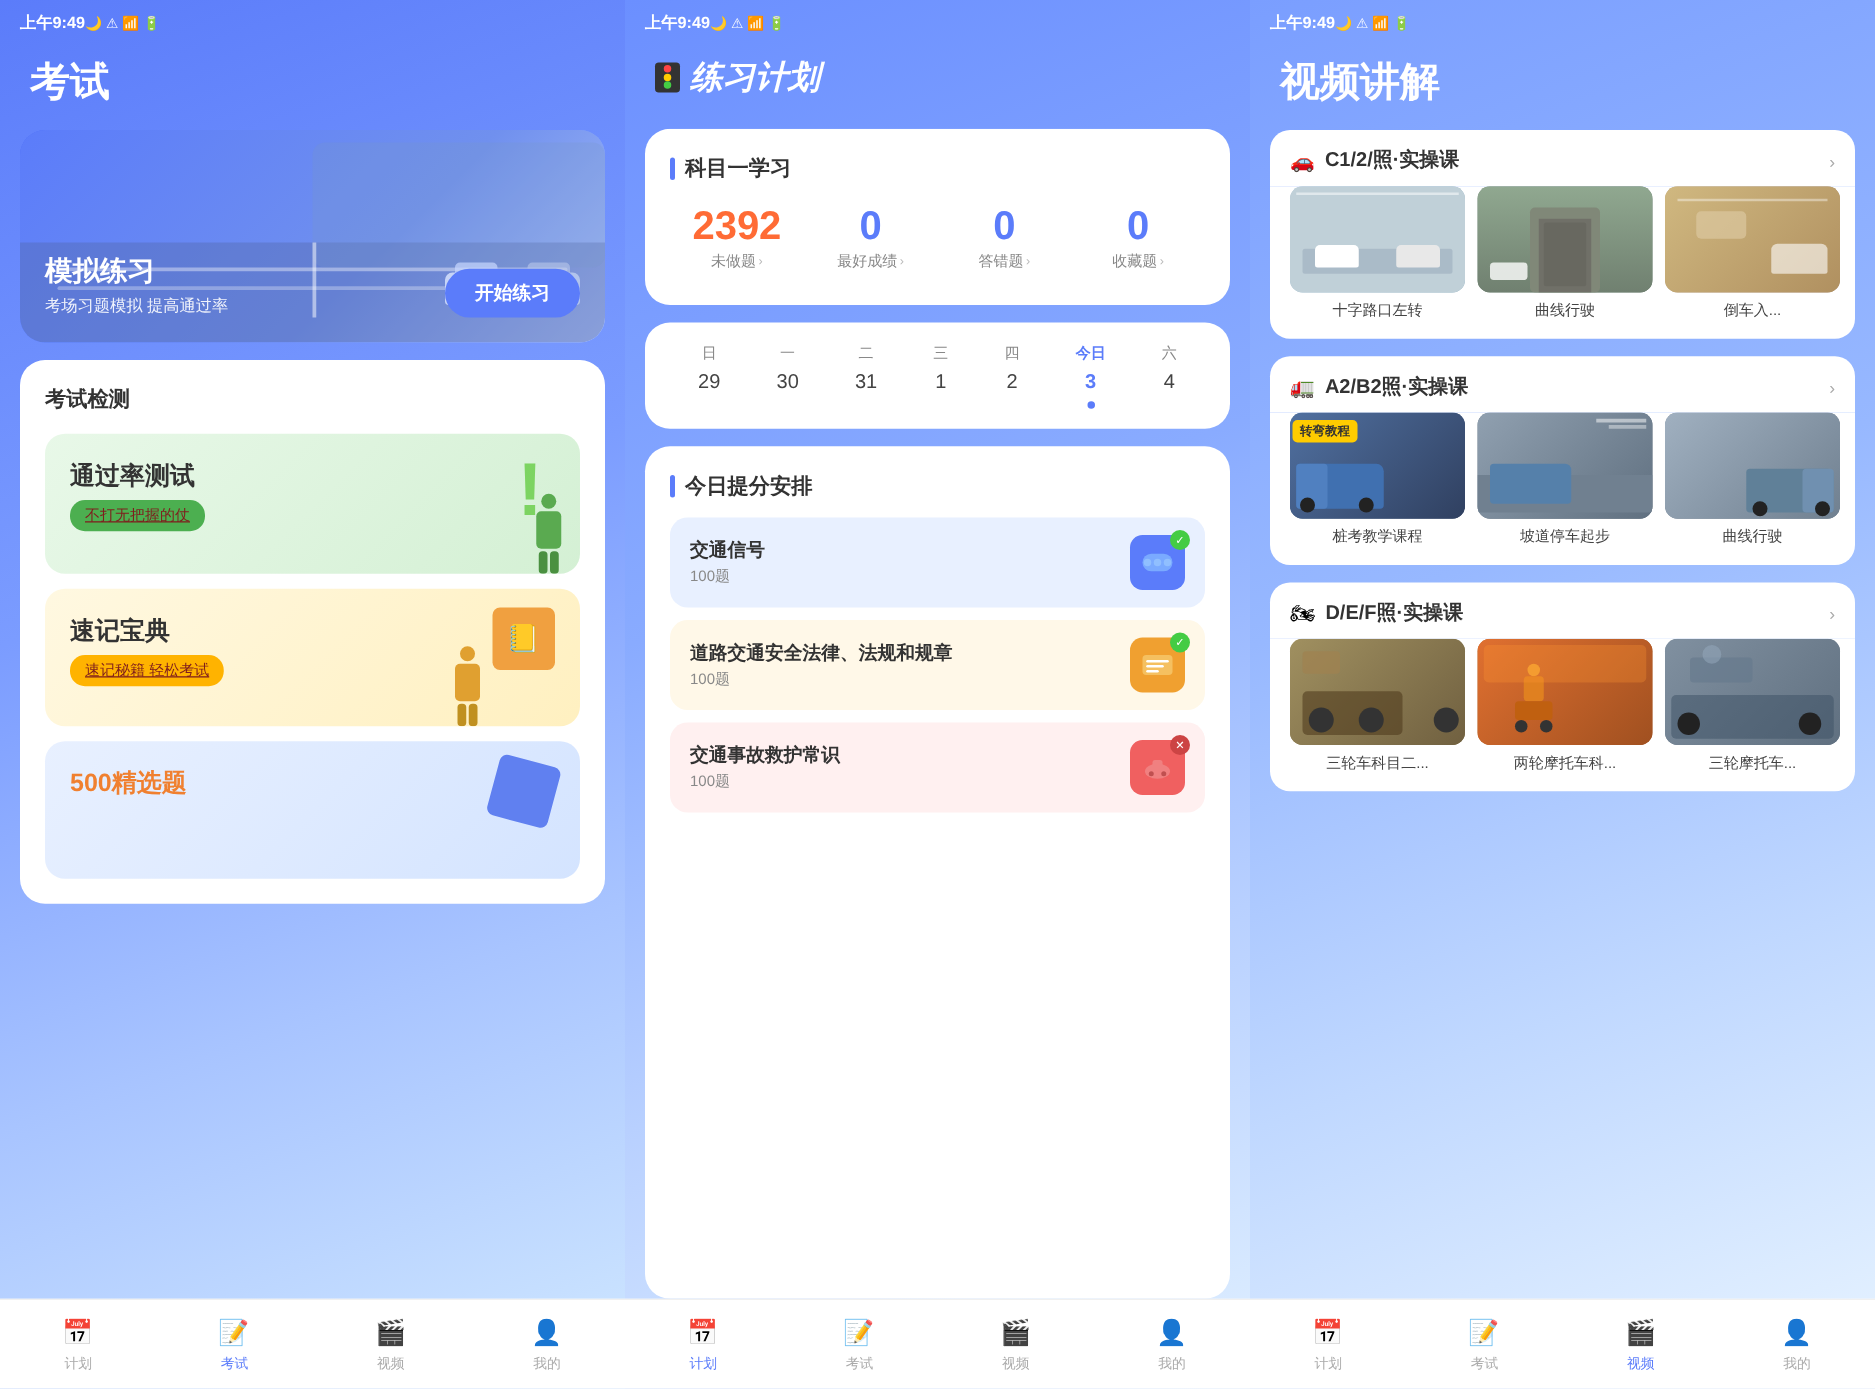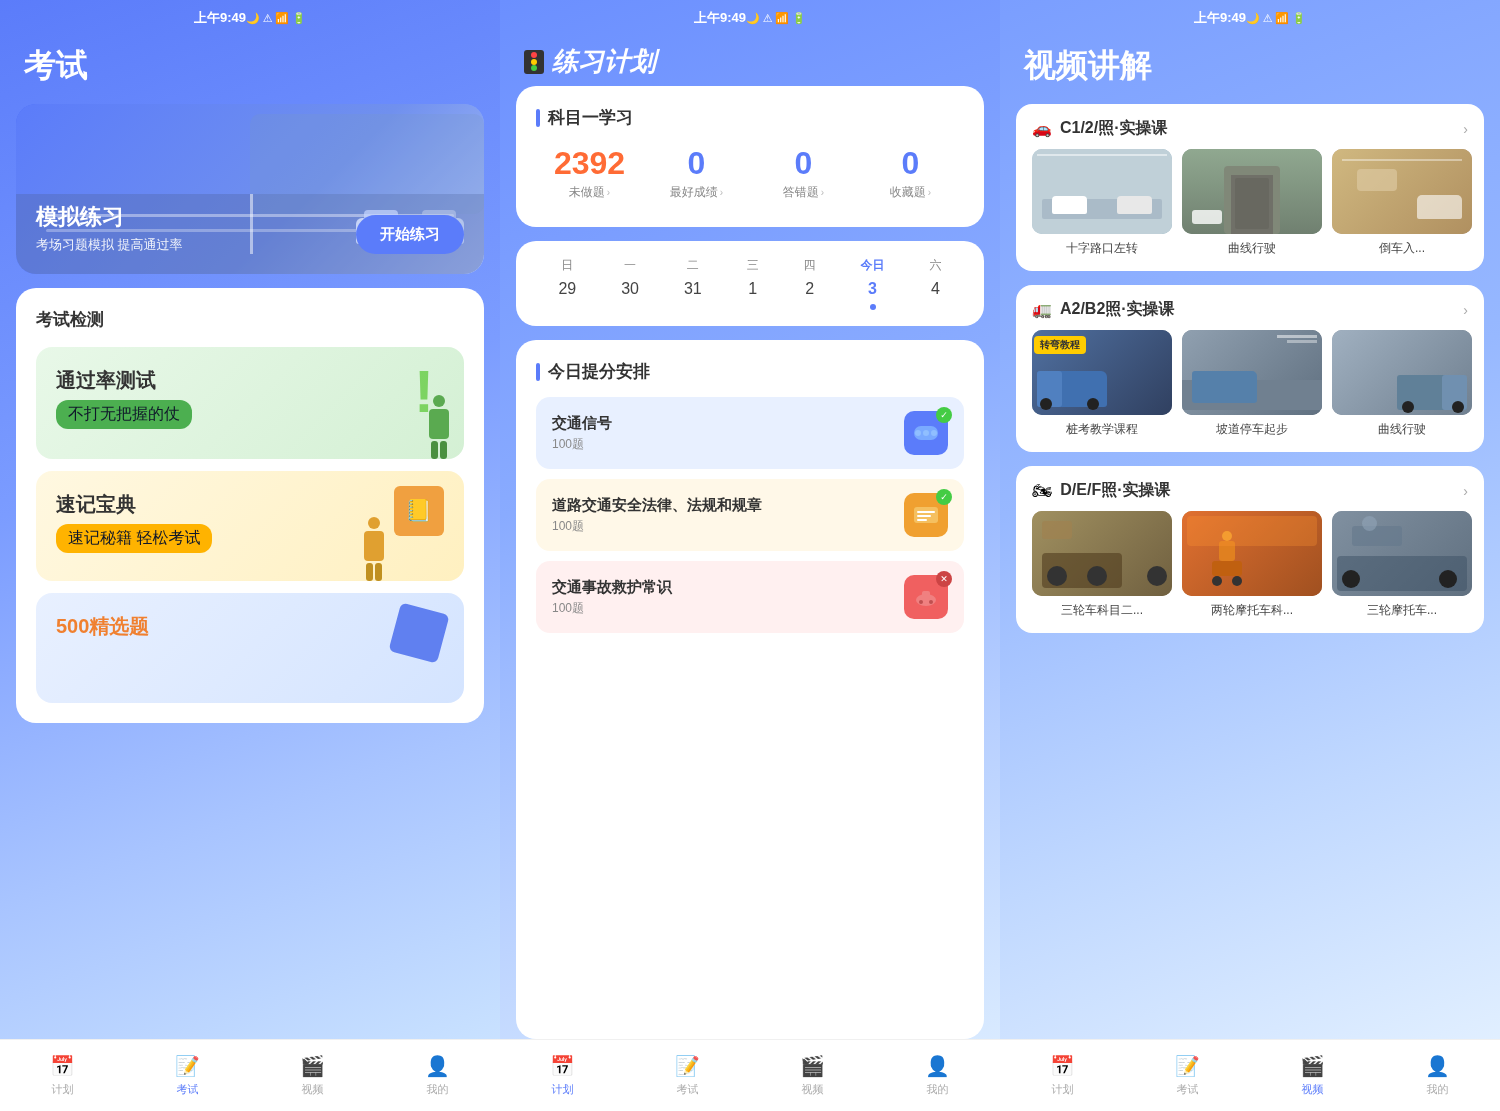--- a/index.html
+++ b/index.html
@@ -20,21 +20,21 @@
       flex-direction: column;
       overflow: hidden;
       position: relative;
     }
 
     
     .status-bar {
       height: 36px;
       display: flex;
       align-items: center;
-      justify-content: center;
+      justify-content: flex-start;
       padding: 0 16px;
       font-size: 13px;
       font-weight: 500;
       flex-shrink: 0;
     }
     .status-bar .time { font-weight: 600; }
     .status-bar .icons { display: flex; gap: 4px; align-items: center; font-size: 11px; }
 
     
     .phone1 {
@@ -176,25 +176,26 @@
       font-size: 20px;
       font-weight: 700;
       margin-bottom: 6px;
     }
     .test-card-green .test-card-title { color: #333; }
     .test-card-yellow .test-card-title { color: #333; }
     .test-card-blue .test-card-title { color: #f08030; }
     .test-badge {
       display: inline-block;
       background: #4CAF50;
-      color: #0f172a;
+      color: #7f1d1d;
       border-radius: 12px;
       padding: 4px 12px;
-      font-size: 16px;
+      font-size: 12px;
       font-weight: 500;
+      text-decoration: underline;
     }
     .test-badge-yellow {
       background: #FFB300;
     }
     .exclaim-mark {
       position: absolute;
       right: 30px;
       top: 10px;
       font-size: 60px;
       font-weight: 900;
@@ -253,21 +254,21 @@
       font-size: 11px;
       color: #aaa;
     }
     .nav-label.active { color: #5b7cfa; }
 
     
     .plan-title-area {
       display: flex;
       align-items: center;
       gap: 8px;
-      padding: 8px 24px 7px;
+      padding: 8px 24px 24px;
     }
     .traffic-light {
       width: 20px;
       height: 24px;
       background: #333;
       border-radius: 3px;
       display: flex;
       flex-direction: column;
       align-items: center;
       justify-content: space-evenly;

